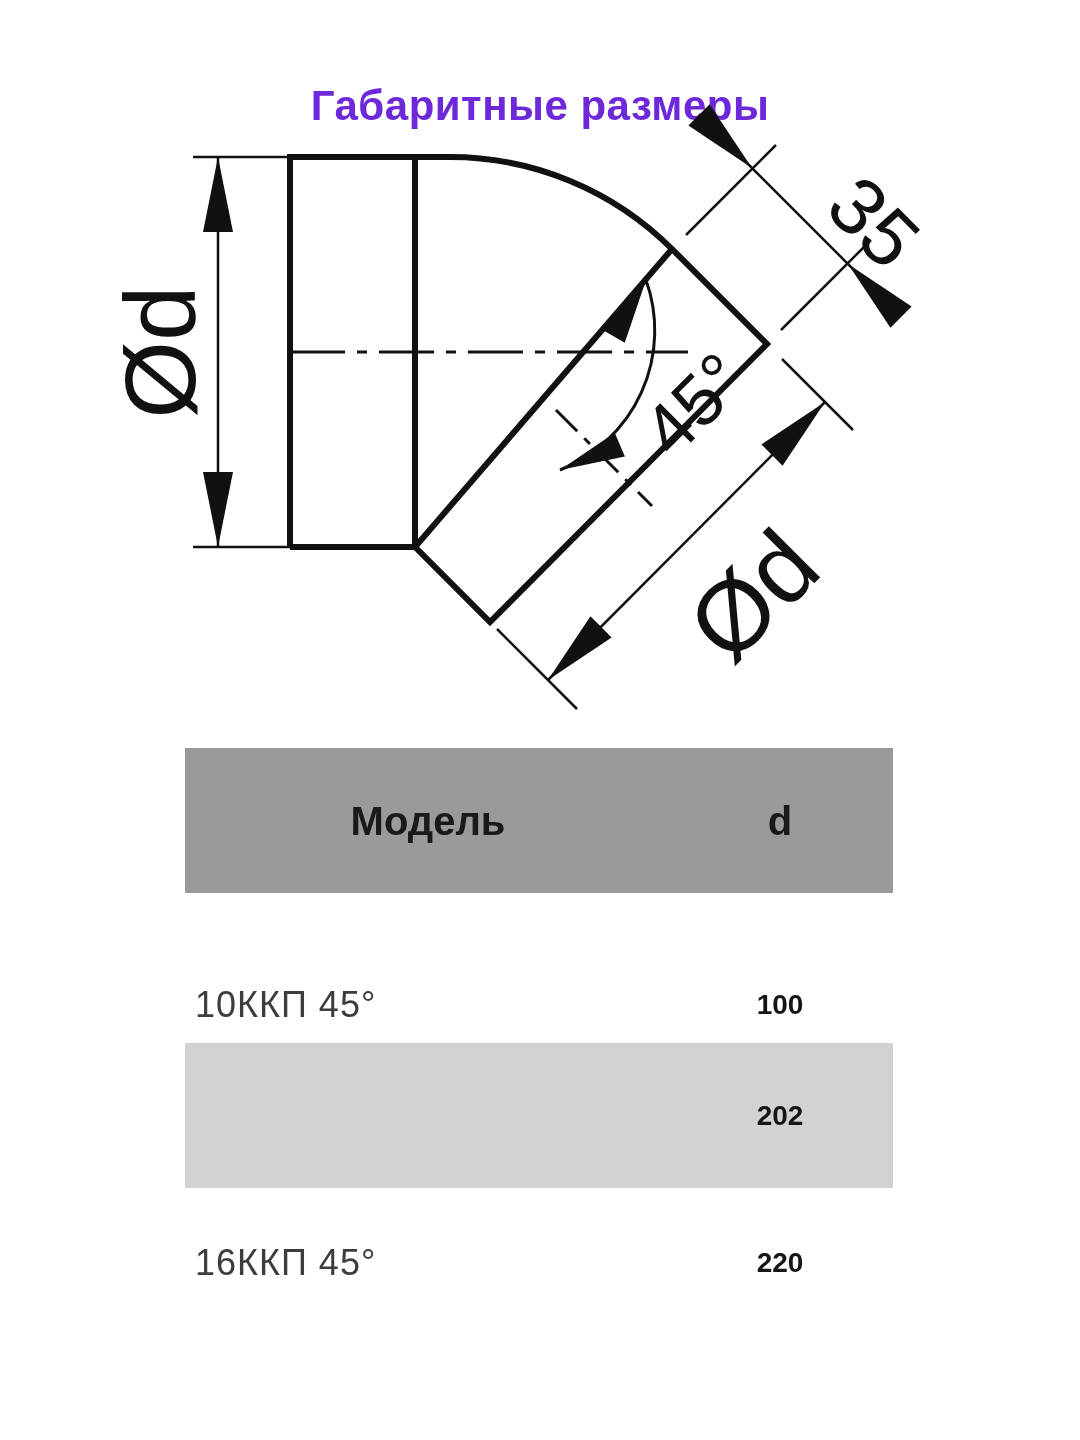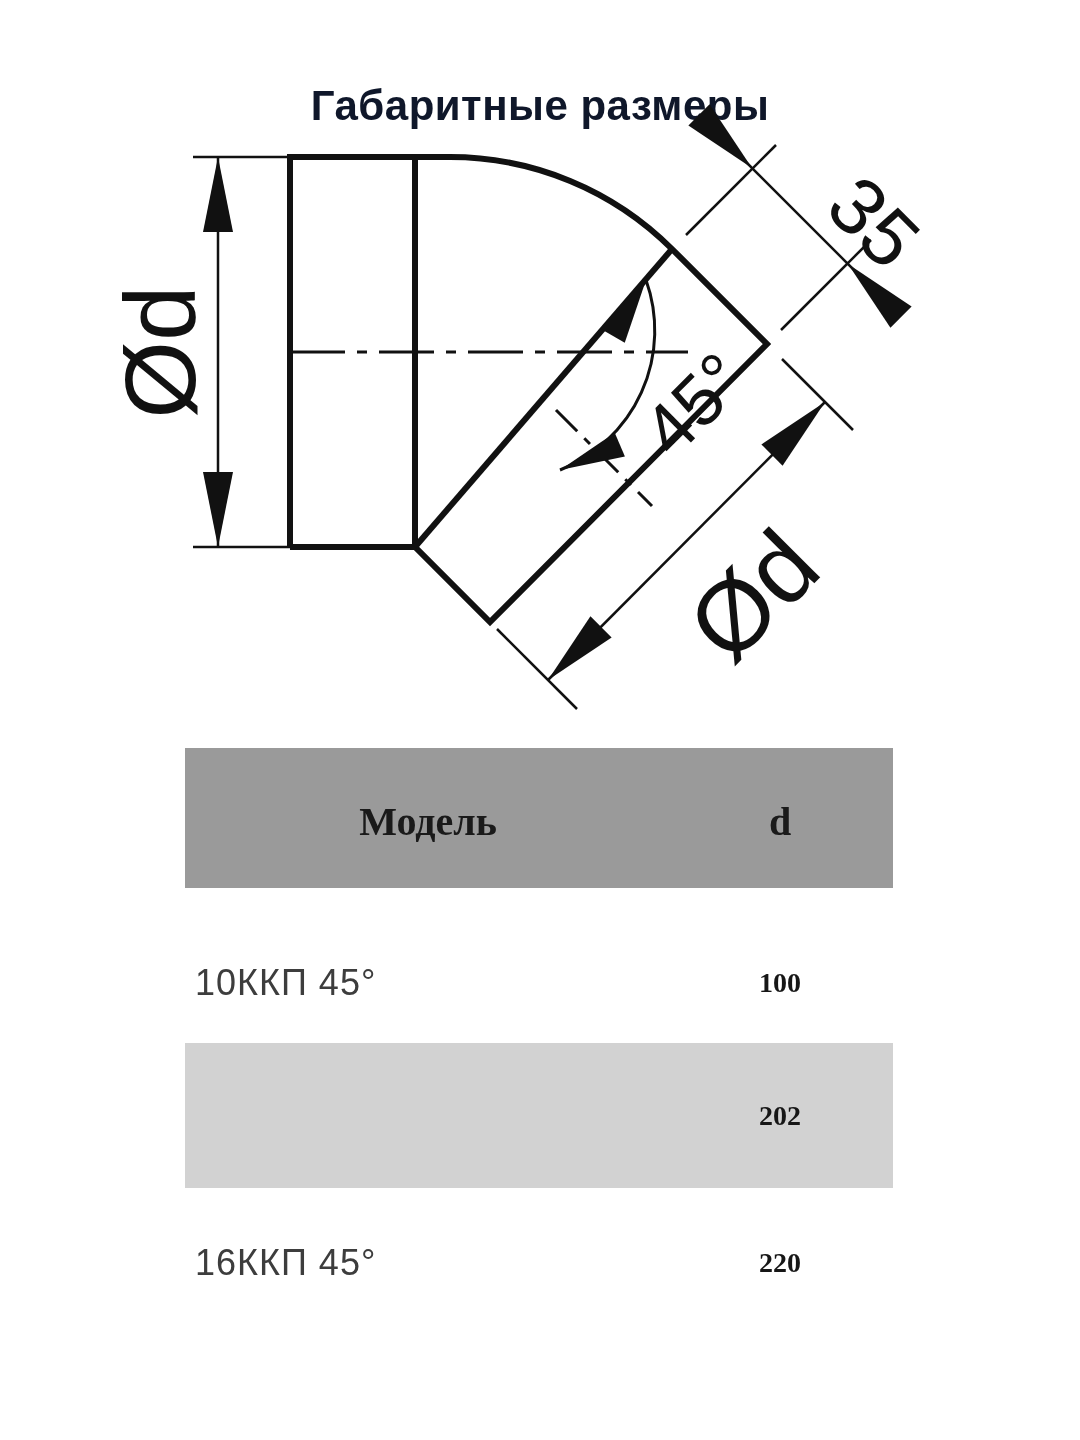--- a/index.html
+++ b/index.html
@@ -2,32 +2,32 @@
 <html><head>
 <meta charset="utf-8">
 <style>
   html,body{margin:0;padding:0;}
   body{
     width:1080px;height:1440px;position:relative;background:#ffffff;
     font-family:"Liberation Sans", sans-serif;overflow:hidden;
   }
   .page-title{
     position:absolute;left:0;top:82px;width:1080px;
-    text-align:center;font-size:42px;font-weight:bold;color:#0f172a;
+    text-align:center;font-size:42px;font-weight:bold;color:#6d28d9;
     letter-spacing:0.5px;
   }
   svg.drawing{position:absolute;left:0;top:0;}
   .spec-table{position:absolute;left:185px;top:748px;width:708px;height:638px;}
   .t-row{position:absolute;left:0;width:708px;}
   .t-head{top:0;height:145px;background:#9a9a9a;}
-  .t-r1{top:140px;height:189px;background:#ffffff;}
+  .t-r1{top:162px;height:189px;background:#ffffff;}
   .t-r2{top:295px;height:145px;background:#d2d2d2;}
   .t-r3{top:440px;height:150px;background:#ffffff;}
   .cell{position:absolute;top:50%;transform:translateY(-50%);white-space:nowrap;}
-  .cell-center{transform:translate(-50%,-50%);font-family:Liberation Serif, serif;}
+  .cell-center{transform:translate(-50%,-50%);}
   .head-model{left:243px;font-size:40px;font-weight:bold;color:#1a1a1a;}
   .head-d{left:595px;font-size:40px;font-weight:bold;color:#1a1a1a;}
   .cell-model{left:10px;font-size:36px;font-weight:300;color:#3d3d3d;letter-spacing:1px;}
   .cell-value{left:595px;font-size:28px;font-weight:bold;color:#161616;}
 </style>
 </head>
 <body>
 
 <div class="page-title">Габаритные размеры</div>
 

